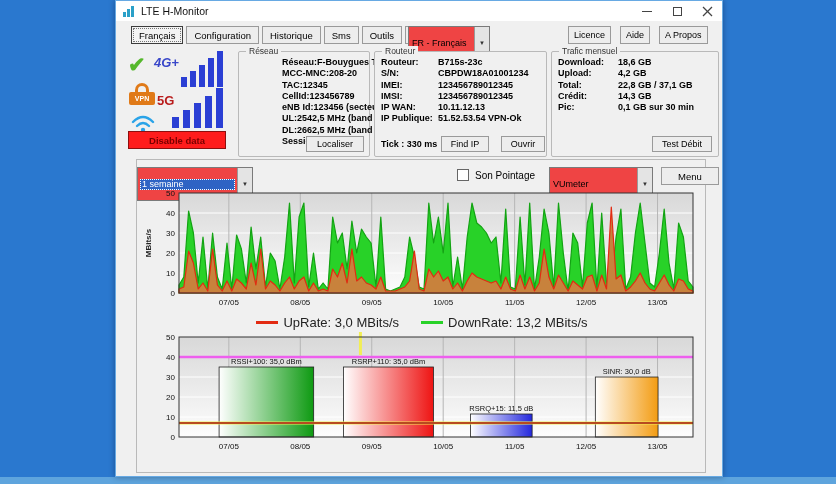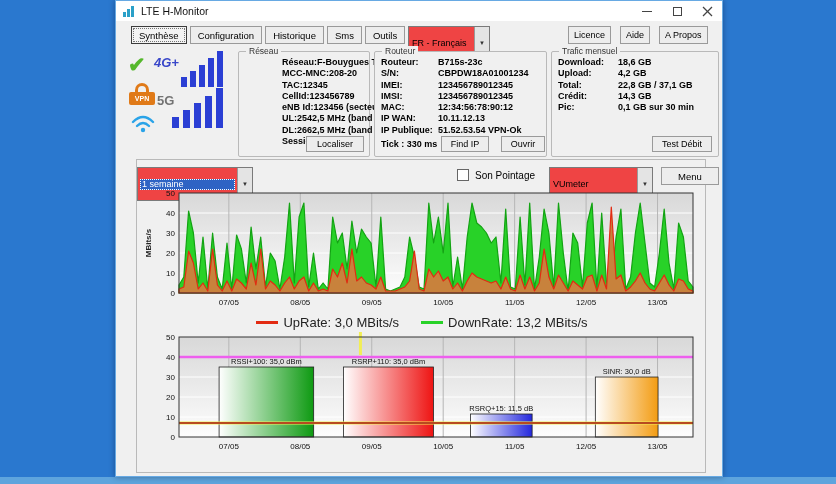--- a/index.html
+++ b/index.html
@@ -28,21 +28,21 @@
   .combo .arrow { width:15px; height:100%; background:#e4e4e4; border-left:1px solid #9a9a9a;
                   display:flex; align-items:center; justify-content:center; font-size:6px; color:#333; }
   .combo-lang { left:292px; top:25px; width:82px; }
   .rbtns { position:absolute; top:25px; left:452px; width:140px; display:flex; gap:9px; }
   .rbtn { font-size:9px; height:18px; padding:2px 5px; background:#ededed; border:1px solid #9a9a9a; white-space:nowrap; }
 
   
   .statuspanel { position:absolute; left:12px; top:50px; width:98px; height:78px; }
   .check { position:absolute; left:0; top:2px; font-size:21px; font-weight:bold; color:#55b82c; }
   .lbl4g { position:absolute; left:26px; top:4px; font-size:13px; font-weight:bold; font-style:italic; color:#3947c9; }
-  .lbl5g { position:absolute; left:29px; top:42px; font-size:13px; font-weight:bold; color:#737373; }
+  .lbl5g { position:absolute; left:29px; top:42px; font-size:13px; font-weight:bold; color:#b91c1c; }
   .bars1 { position:absolute; left:53px; top:0px; }
   .bars2 { position:absolute; left:44px; top:37px; }
   .lock { position:absolute; left:1px; top:32px; width:26px; }
   .lock .shackle { width:14px; height:9px; border:3px solid #e07a18; border-bottom:none; border-radius:7px 7px 0 0; margin:0 auto; }
   .lock .lbody { width:26px; height:13px; background:#e07a18; border-radius:2px; color:#fff; font-size:7px; font-weight:bold; text-align:center; line-height:13px; }
   .wifi { position:absolute; left:2px; top:62px; }
   .disable-btn { position:absolute; left:12px; top:130px; width:98px; height:18px; background:#ff1c1c;
                  border:1px solid #8d0f0f; color:#7a0000; font-weight:bold; font-size:9.5px; }
 
   
@@ -105,21 +105,21 @@
       <div class="win-btn">
         <svg width="11" height="11" viewBox="0 0 11 11">
           <line x1="1" y1="1" x2="10" y2="10" stroke="#444" stroke-width="1.2"></line>
           <line x1="10" y1="1" x2="1" y2="10" stroke="#444" stroke-width="1.2"></line>
         </svg>
       </div>
     </div>
   </div>
 
   <div class="tabs">
-    <button class="tbtn selected">Synthèse</button>
+    <button class="tbtn selected">Français</button>
     <button class="tbtn">Configuration</button>
     <button class="tbtn">Historique</button>
     <button class="tbtn">Sms</button>
     <button class="tbtn">Outils</button>
     <button class="tbtn">API</button>
   </div>
 
   <div class="combo combo-lang">
     <span class="ctext">FR - Français</span>
     <span class="arrow">▼</span>
@@ -152,20 +152,21 @@
       <circle cx="13" cy="17" r="2.2" fill="#2aa3e8"></circle>
     </svg>
     <svg class="bars2" width="52" height="40" viewBox="0 0 52 40">
       <rect x="0" y="29" width="7" height="11" fill="#2b3fd4"></rect>
       <rect x="11" y="22" width="7" height="18" fill="#2b3fd4"></rect>
       <rect x="22" y="15" width="7" height="25" fill="#2b3fd4"></rect>
       <rect x="33" y="8" width="7" height="32" fill="#2b3fd4"></rect>
       <rect x="44" y="0" width="7" height="40" fill="#2b3fd4"></rect>
     </svg>
   </div>
+  <button class="disable-btn">Disable data</button>
 
   <div class="gbox box-reseau">
     <span class="gtitle">Réseau</span>
     <div class="frows">
         <div class="frow">
           <span class="flabel">Réseau:</span>
           <span class="fvalue">F-Bouygues Telecom</span>
         </div>
         <div class="frow">
           <span class="flabel">MCC-MNC:</span>
@@ -210,24 +211,20 @@
           <span class="flabel">S/N:</span>
           <span class="fvalue">CBPDW18A01001234</span>
         </div>
         <div class="frow">
           <span class="flabel">IMEI:</span>
           <span class="fvalue">123456789012345</span>
         </div>
         <div class="frow">
           <span class="flabel">IMSI:</span>
           <span class="fvalue">123456789012345</span>
-        </div>
-        <div class="frow">
-          <span class="flabel">MAC:</span>
-          <span class="fvalue">12:34:56:78:90:12</span>
         </div>
         <div class="frow">
           <span class="flabel">IP WAN:</span>
           <span class="fvalue">10.11.12.13</span>
         </div>
         <div class="frow">
           <span class="flabel">IP Publique:</span>
           <span class="fvalue">51.52.53.54 VPN-Ok</span>
         </div>
       </div>

